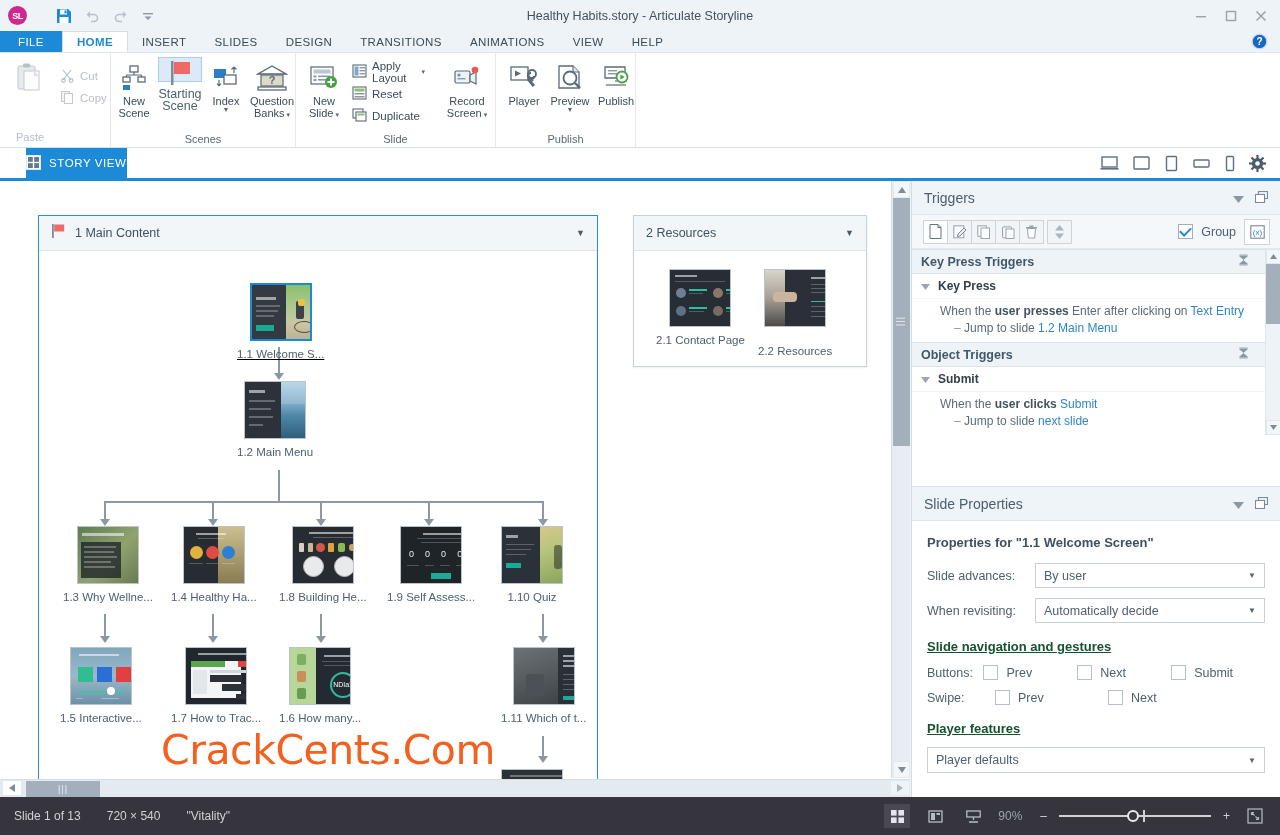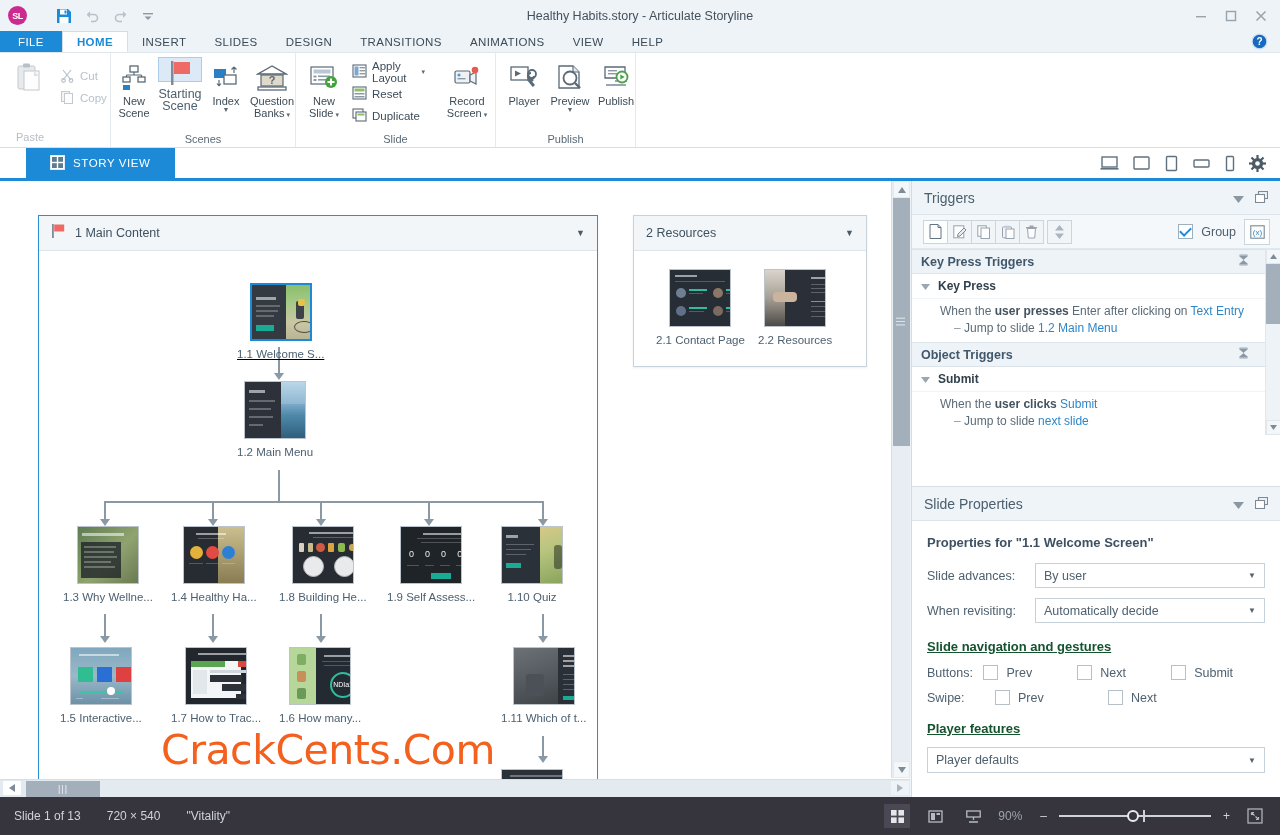--- a/index.html
+++ b/index.html
@@ -85,21 +85,21 @@
   .caret { font-size: 7px; color: #5a6a77; line-height: 6px; }
 
   
   .viewbar {
     position: absolute; top: 148px; left: 0; width: 1280px; height: 33px;
     background: #ffffff; border-bottom: 3px solid #1c8ad6;
     display: flex; align-items: stretch;
   }
   .storyview-tab {
     margin-left: 26px; background: #1c8ad6; color: #fff;
-    display: flex; align-items: center; gap: 8px; padding: 0 24px;
+    display: flex; align-items: center; gap: 8px; padding: 0 0;
     font-size: 11.5px; letter-spacing: 0.6px; cursor: pointer;
   }
   .viewbar-right {
     margin-left: auto; display: flex; align-items: center; gap: 13px; padding-right: 14px;
   }
   .viewbar-right .vb-ico { cursor: pointer; display: flex; align-items: center; }
 
   
   .canvas {
     position: absolute; top: 181px; left: 0; width: 910px; height: 615px;
@@ -826,21 +826,21 @@
               <div class="t-line" style="left:56px;top:23px;width:13px;height:1.2px;opacity:.4"></div>
               <div class="t-circle" style="left:6px;top:36px;width:10px;height:10px;background:#607089;"></div>
               <div class="t-line" style="left:19px;top:37px;width:18px;height:1.5px;background:#2fbd9e;opacity:1"></div>
               <div class="t-line" style="left:19px;top:41px;width:15px;height:1.2px;opacity:.4"></div>
               <div class="t-circle" style="left:43px;top:36px;width:10px;height:10px;background:#7b6a60;"></div>
               <div class="t-line" style="left:56px;top:37px;width:18px;height:1.5px;background:#2fbd9e;opacity:1"></div>
               <div class="t-line" style="left:56px;top:41px;width:12px;height:1.2px;opacity:.4"></div>
             </div>
             <div class="slide-label">2.1 Contact Page</div>
           </div>
-          <div class="slide-node" style="left:124px; top:18px;">
+          <div class="slide-node" style="left:124px; top:18px;gap:11px;">
             <div class="thumb">
               <div style="position:absolute;inset:0;background:linear-gradient(180deg,#d9d4cc,#a79f95 50%,#4c4a47);"></div>
               <div style="position:absolute;right:0;top:0;width:40px;height:100%;background:#2b3038;"></div>
               <div class="t-line" style="left:46px;top:7px;width:24px;height:2px;"></div>
               <div class="t-line" style="left:46px;top:14px;width:30px;height:1.2px;opacity:.45"></div>
               <div class="t-line" style="left:46px;top:18px;width:26px;height:1.2px;opacity:.45"></div>
               <div class="t-line" style="left:46px;top:22px;width:28px;height:1.2px;opacity:.45"></div>
               <div class="t-line" style="left:46px;top:31px;width:20px;height:1.2px;background:#2fbd9e;opacity:1"></div>
               <div class="t-line" style="left:46px;top:36px;width:28px;height:1.2px;opacity:.45"></div>
               <div class="t-line" style="left:46px;top:41px;width:24px;height:1.2px;opacity:.45"></div>

